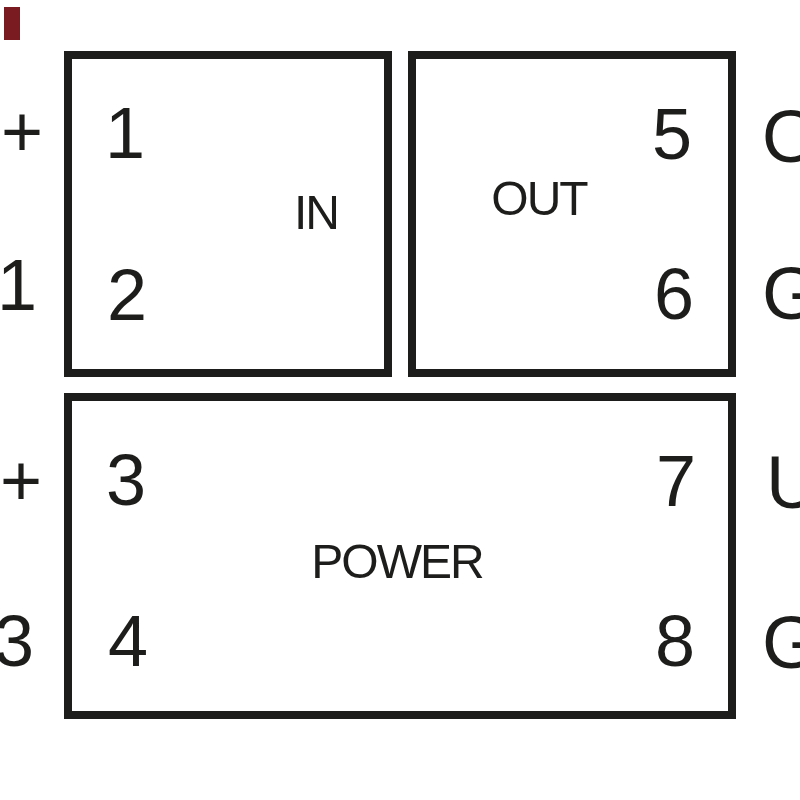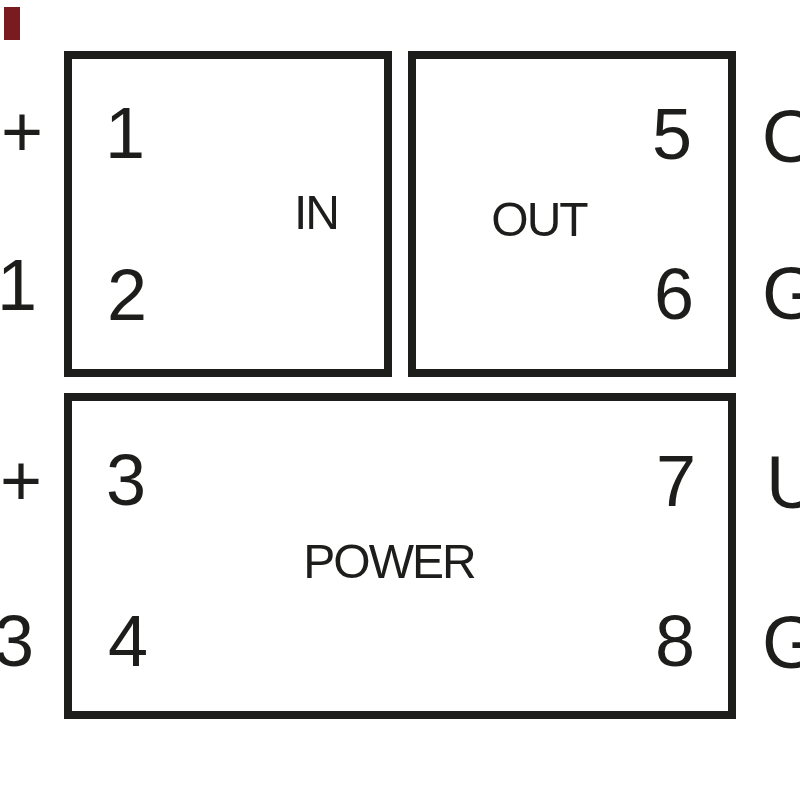--- a/index.html
+++ b/index.html
@@ -66,28 +66,28 @@
   <div class="corner-mark"></div>
 
   <div class="block block-in"></div>
   <span class="lbl" style="left:125px; top:133px;">1</span>
   <span class="lbl" style="left:127px; top:295px;">2</span>
   <span class="lbl word" style="left:316px; top:213px;">IN</span>
 
   <div class="block block-out"></div>
   <span class="lbl" style="left:672px; top:134px;">5</span>
   <span class="lbl" style="left:674px; top:294px;">6</span>
-  <span class="lbl word" style="left:539px; top:220px;">OUT</span>
+  <span class="lbl word" style="left:539px; top:199px;">OUT</span>
 
   <div class="block block-power"></div>
   <span class="lbl" style="left:126px; top:480px;">3</span>
   <span class="lbl" style="left:128px; top:641px;">4</span>
   <span class="lbl" style="left:676px; top:481px;">7</span>
   <span class="lbl" style="left:675px; top:641px;">8</span>
-  <span class="lbl word" style="left:389px; top:562px;">POWER</span>
+  <span class="lbl word" style="left:397px; top:562px;">POWER</span>
 
   <span class="lbl" style="left:22px; top:131px;">+</span>
   <span class="lbl" style="left:17px; top:285px;">1</span>
   <span class="lbl" style="left:21px; top:480px;">+</span>
   <span class="lbl" style="left:14px; top:641px;">3</span>
 
   <span class="edge-right" style="left:762px; top:137px;">O</span>
   <span class="edge-right" style="left:762px; top:294px;">G</span>
   <span class="edge-right" style="left:766px; top:483px;">U</span>
   <span class="edge-right" style="left:762px; top:643px;">G</span>

